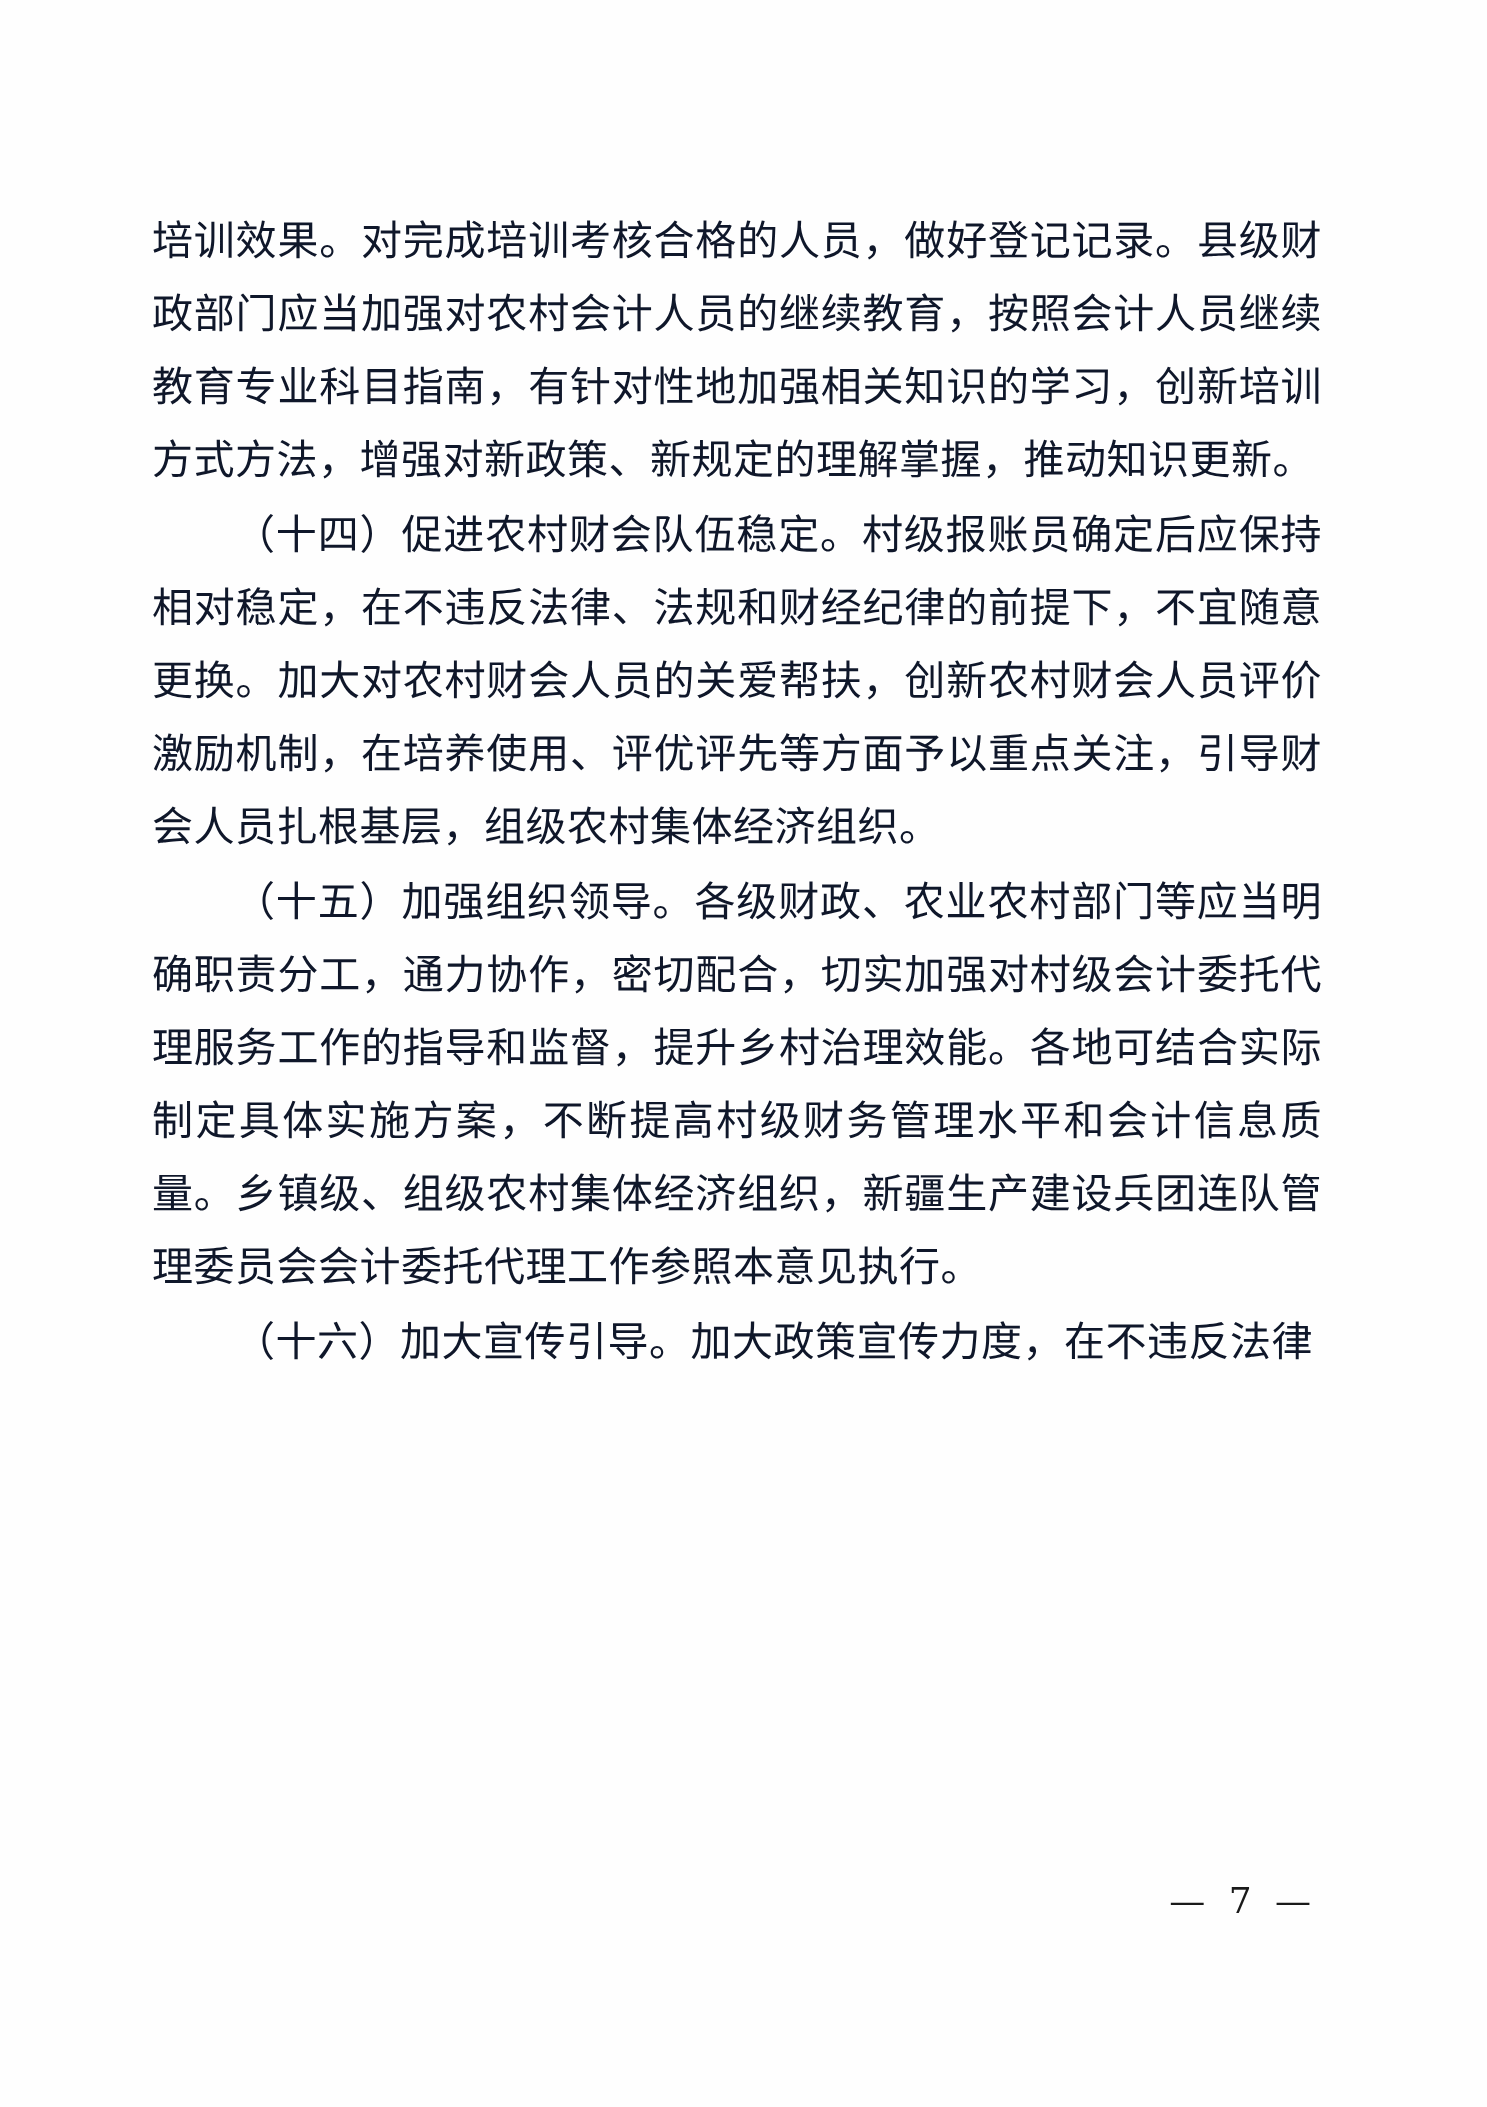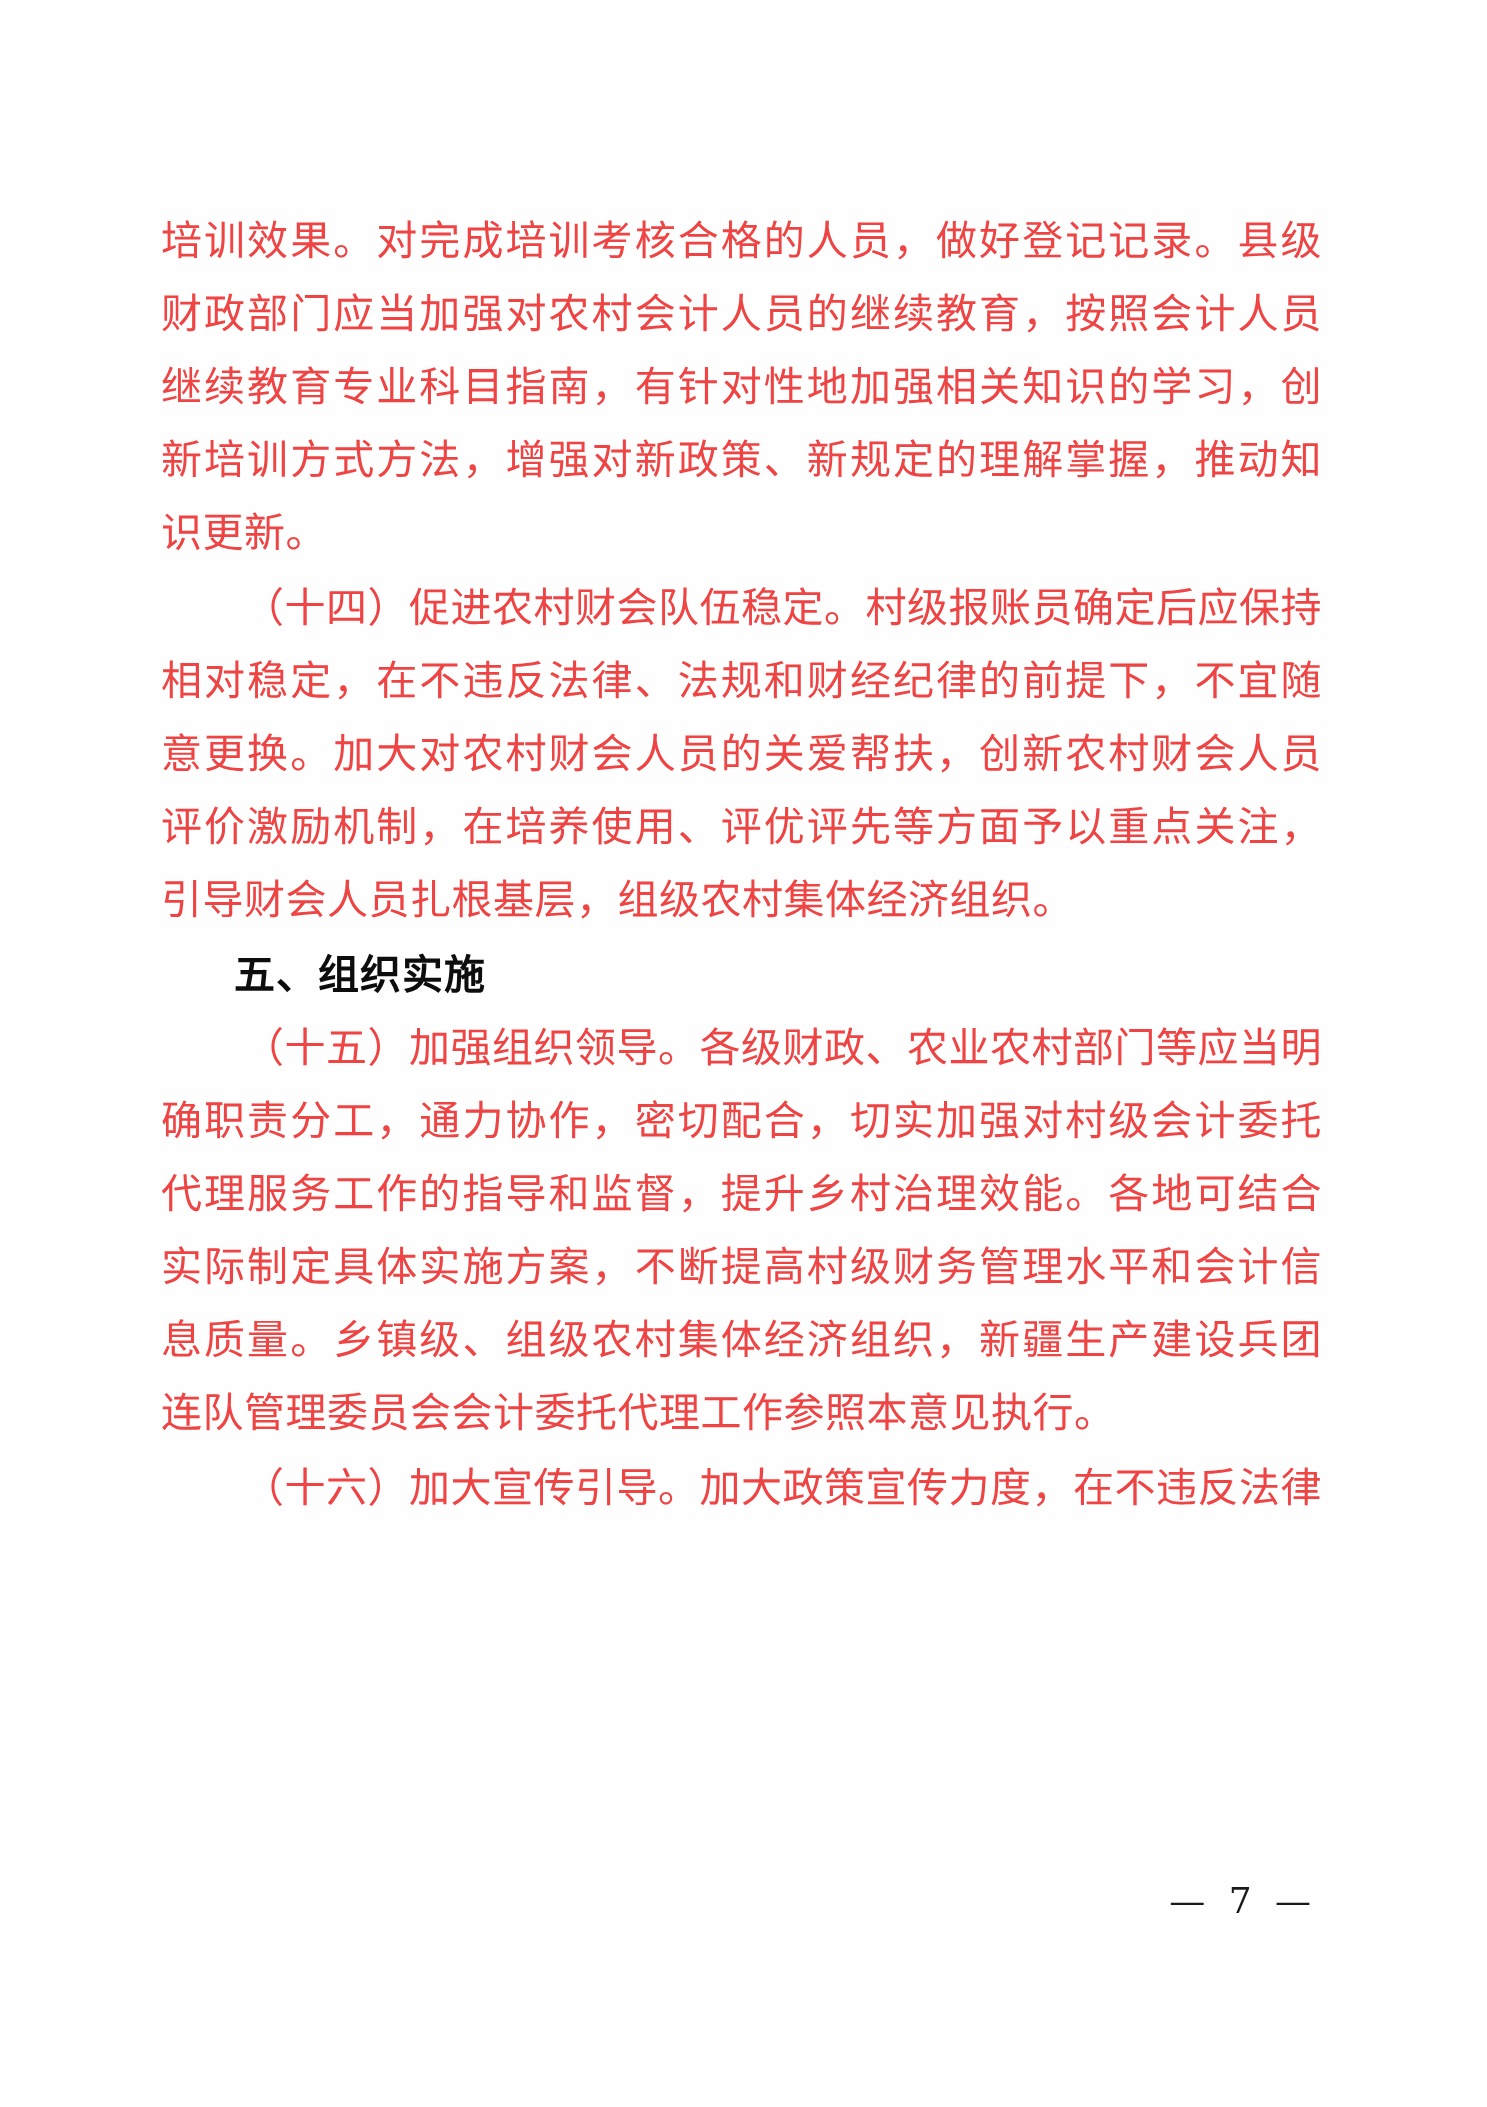--- a/index.html
+++ b/index.html
@@ -28,24 +28,24 @@
     left: 152px;
     top: 205px;
     width: 1170px;
   }
   .para {
     font-size: 41px;
     line-height: 73px;
     letter-spacing: 0.5px;
     text-align: justify;
     text-justify: inter-ideograph;
-    margin: 0 0 2px 9px;
+    margin: 0 0 2px 0;
     font-family: "DejaVu Serif", "Liberation Serif", serif;
     font-weight: 500;
-    color: #ef4444;
+    color: #0f172a;
   }
   .indent {
     text-indent: 82px;
   }
   .heading {
     font-size: 41px;
     line-height: 73px;
     letter-spacing: 1px;
     margin: 0;
     text-indent: 82px;
@@ -68,21 +68,20 @@
 
 <div class="page">
 
   <div class="content">
 
     <p class="para">培训效果。对完成培训考核合格的人员，做好登记记录。县级财政部门应当加强对农村会计人员的继续教育，按照会计人员继续教育专业科目指南，有针对性地加强相关知识的学习，创新培训方式方法，增强对新政策、新规定的理解掌握，推动知识更新。</p>
 
 
     <p class="para indent">（十四）促进农村财会队伍稳定。村级报账员确定后应保持相对稳定，在不违反法律、法规和财经纪律的前提下，不宜随意更换。加大对农村财会人员的关爱帮扶，创新农村财会人员评价激励机制，在培养使用、评优评先等方面予以重点关注，引导财会人员扎根基层，组级农村集体经济组织。</p>
 
-    <h2 class="heading">五、组织实施</h2>
 
     <p class="para indent">（十五）加强组织领导。各级财政、农业农村部门等应当明确职责分工，通力协作，密切配合，切实加强对村级会计委托代理服务工作的指导和监督，提升乡村治理效能。各地可结合实际制定具体实施方案，不断提高村级财务管理水平和会计信息质量。乡镇级、组级农村集体经济组织，新疆生产建设兵团连队管理委员会会计委托代理工作参照本意见执行。</p>
 
     <p class="para indent">（十六）加大宣传引导。加大政策宣传力度，在不违反法律</p>
 
   </div>
 
   <div class="page-number">— 7 —</div>
 
 </div>

